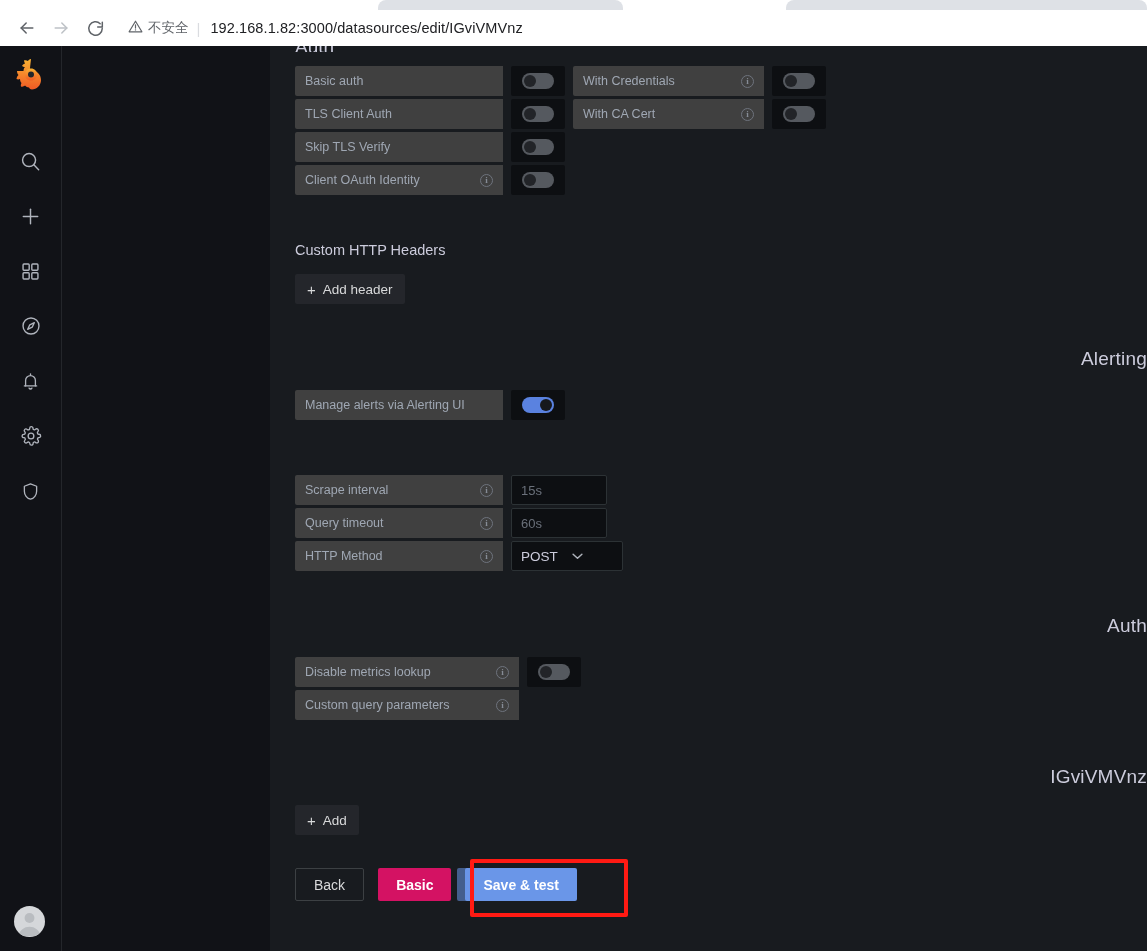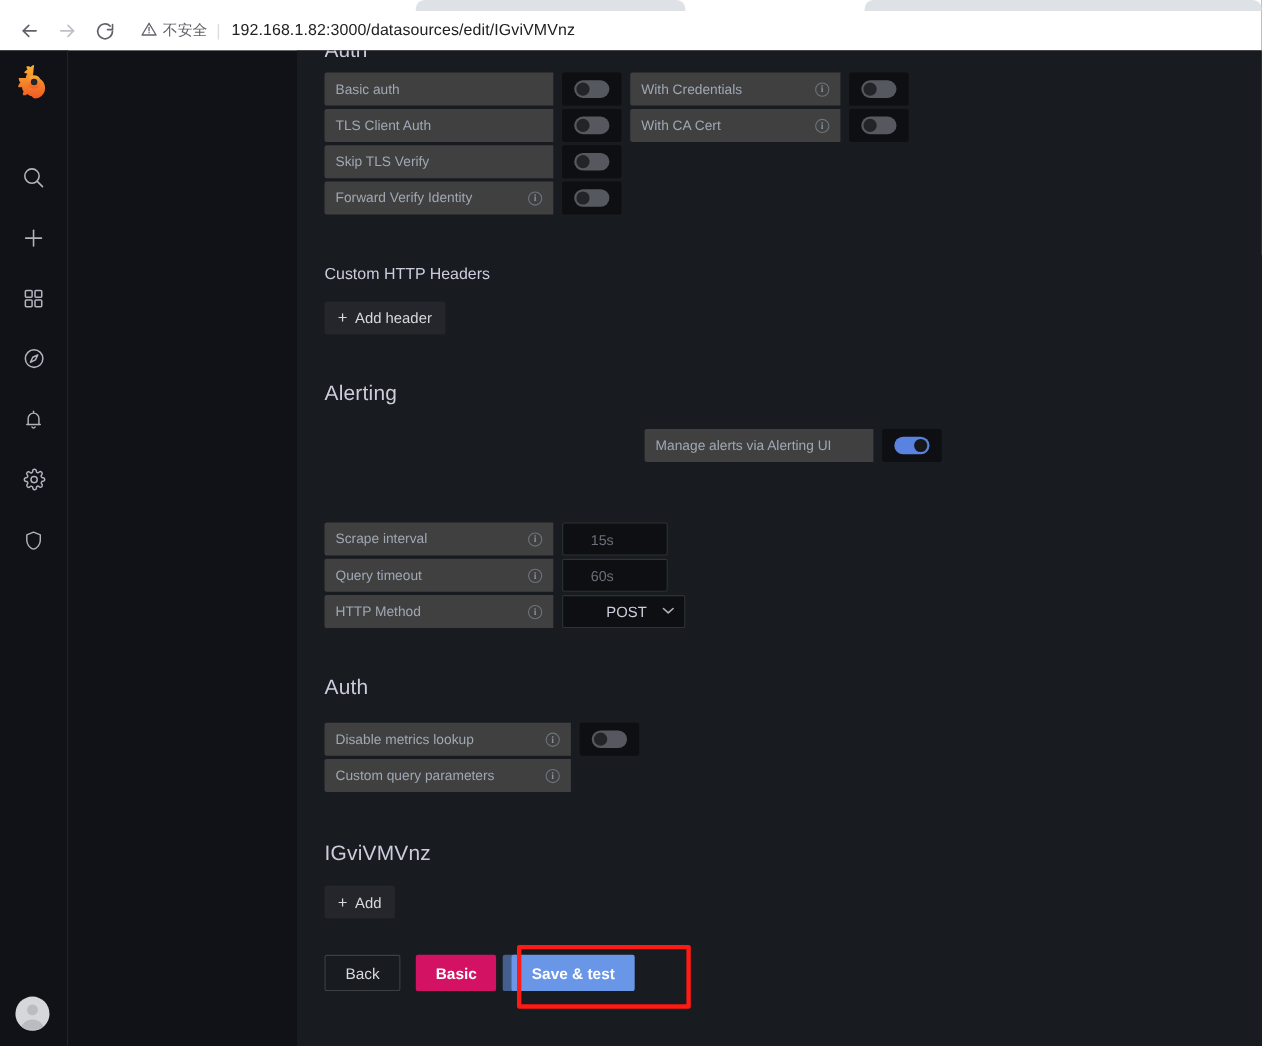--- a/index.html
+++ b/index.html
@@ -65,21 +65,21 @@
     position:absolute; top:0; left:270px; width:877px; height:905px;
     background:#181b1f; overflow:hidden;
   }
   .inner { position:relative; padding:0 0 0 25px; }
 
   
   .h-clip {
     font-size:19px; color:#ccccdc; font-weight:400;
     margin-top:-10px; height:16px; overflow:hidden;
   }
-  .h2 { font-size:19px; color:#ccccdc; font-weight:400; letter-spacing:.2px; }
+  .h2 { font-size:19px; color:#ccccdc; font-weight:400; letter-spacing:.2px;text-align:right; }
   .h3 { font-size:14.5px; color:#ccccdc; font-weight:500; }
 
   
   .row { display:flex; align-items:center; margin-bottom:3px; }
   .lbl {
     background:#404040; height:30px; display:flex; align-items:center;
     padding:0 10px; color:#9fa7b3; font-size:12.5px; font-weight:500;
     border-radius:2px 0 0 2px; white-space:nowrap;
   }
   .lbl .gap { flex:1; min-width:12px; }
@@ -98,26 +98,26 @@
   .knob {
     position:absolute; top:2px; width:12px; height:12px; border-radius:50%;
     background:#1b1e22;
   }
   .switch.off .knob { left:2px; background:#222428; }
   .switch.on  .knob { right:2px; background:#16181c; }
 
   .txtinput {
     height:30px; background:#0d0f12; border:1px solid #2c3235;
     border-radius:2px; color:#6a707a; font-size:13px;
-    display:flex; align-items:center; padding:0 25px; margin-left:8px;
+    display:flex; align-items:center; padding:0 9px; margin-left:8px;
   }
   .select {
     height:30px; background:#0d0f12; border:1px solid #2c3235; border-radius:2px;
     color:#ccccdc; font-size:13.5px; display:flex; align-items:center;
-    padding:10px 9px; margin-left:8px; justify-content:flex-end;
+    padding:10px 9px; margin-left:8px; justify-content:flex-start;
   }
   .select .chev { color:#aeb3bb; font-size:11px; margin-left:14px; }
 
   
   .btn {
     height:30px; border-radius:2px; font-size:13.5px; font-weight:500;
     display:inline-flex; align-items:center; gap:7px; padding:0 12px; color:#d8d9da;
   }
   .btn-secondary { background:#24262b; }
   .btn-plus { font-size:15px; color:#d8d9da; font-weight:400; }
@@ -335,21 +335,21 @@
             </div>
             <div class="sw-cell">
               <div class="switch off">
                   <div class="knob"></div>
                 </div>
             </div>
           </div>
 
           <div class="row">
             <div class="lbl" style="width:208px;">
-              <span>Forward Verify Identity</span>
+              <span>Client OAuth Identity</span>
               <span class="gap"></span>
               <span class="info">i</span>
             </div>
             <div class="sw-cell">
               <div class="switch off">
                   <div class="knob"></div>
                 </div>
             </div>
           </div>
         </div>
@@ -357,21 +357,21 @@
         <div style="margin-top:47px;">
           <div class="h3">Custom HTTP Headers</div>
           <div class="btn btn-secondary" style="margin-top:16px;">
             <span class="btn-plus">+</span>
             <span>Add header</span>
           </div>
         </div>
 
         <div style="margin-top:44px;">
           <div class="h2">Alerting</div>
-          <div class="row" style="margin-top:20px;justify-content:center;">
+          <div class="row" style="margin-top:20px;">
             <div class="lbl" style="width:208px;">
               <span>Manage alerts via Alerting UI</span>
             </div>
             <div class="sw-cell">
               <div class="switch on">
                   <div class="knob"></div>
                 </div>
             </div>
           </div>
         </div>

